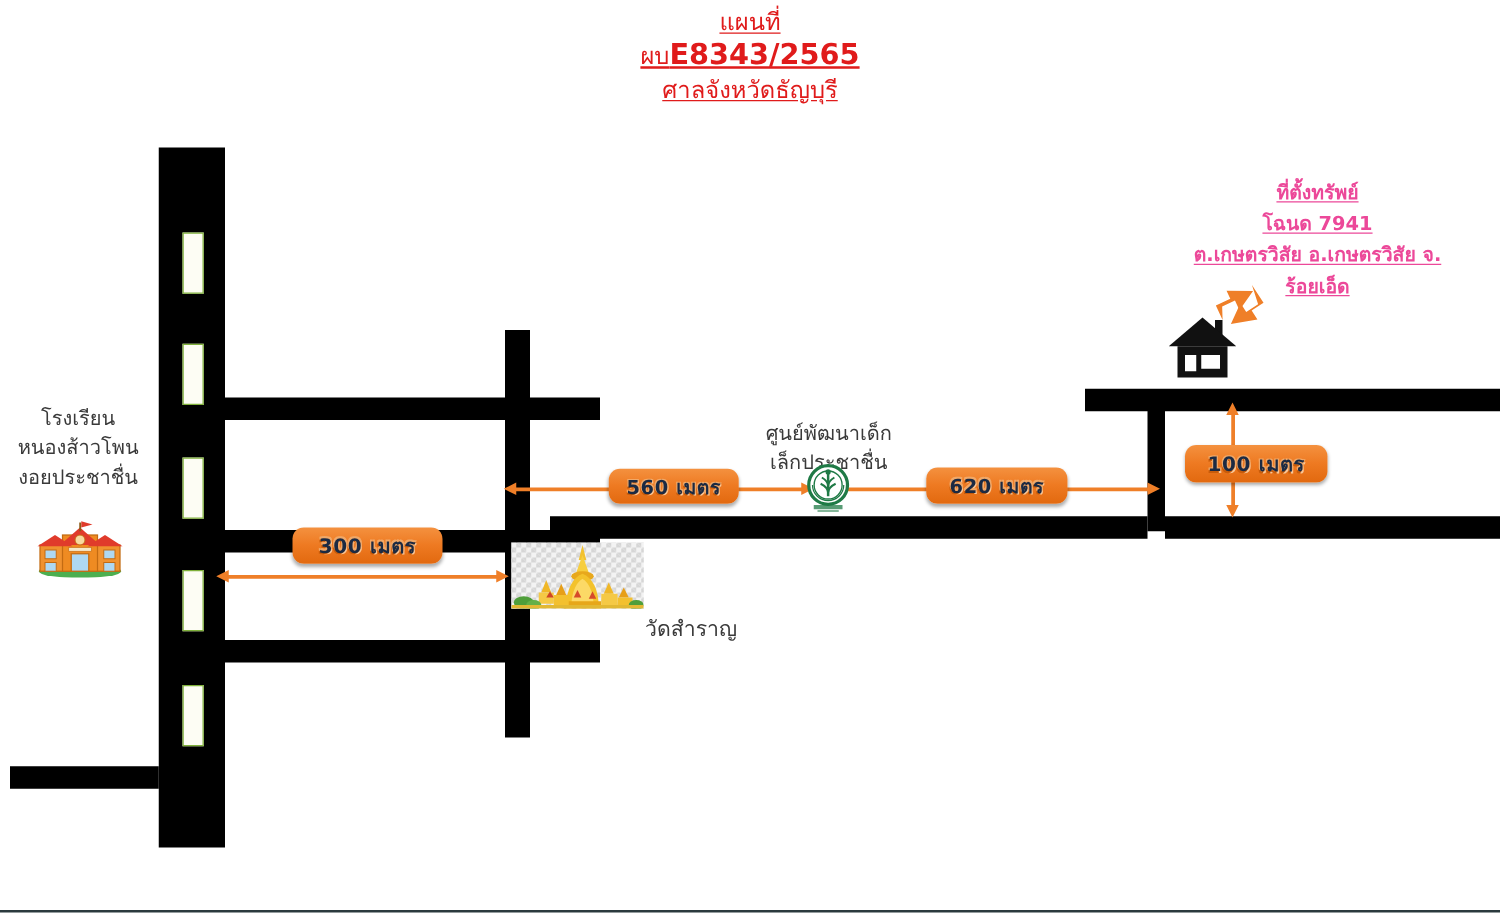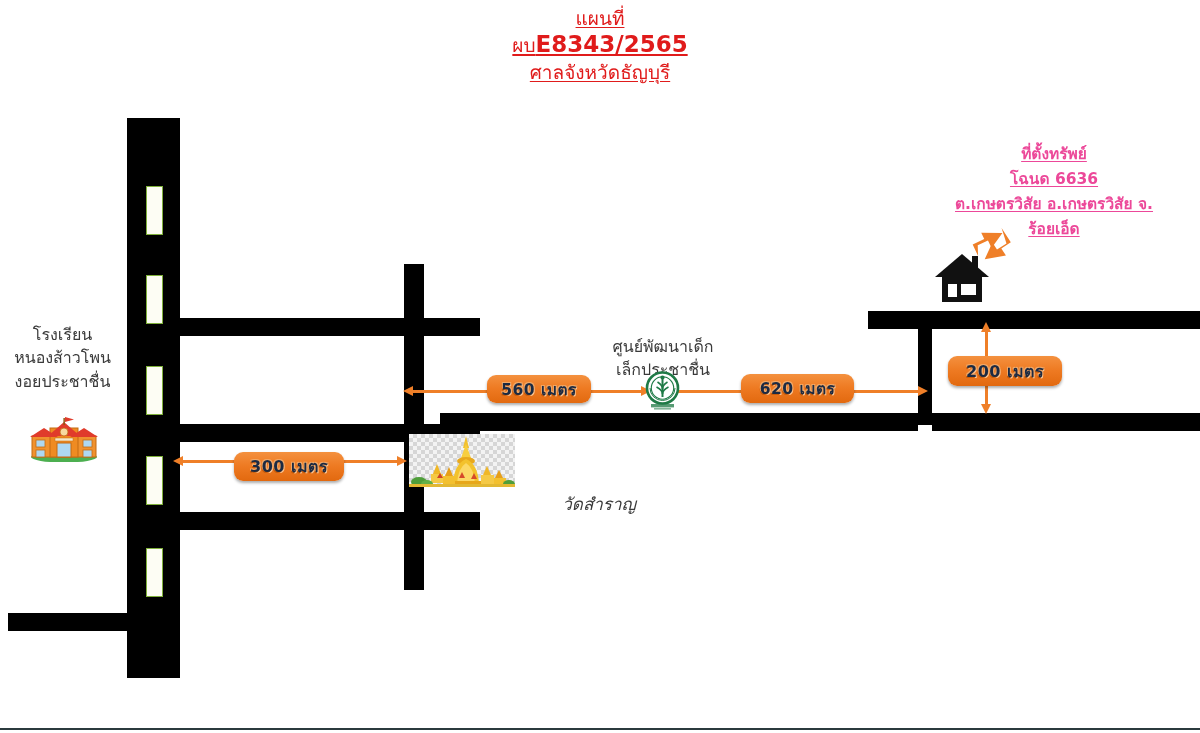--- a/index.html
+++ b/index.html
@@ -177,21 +177,21 @@
 
   <div class="road" style="left:440px; top:413px; width:478px; height:18px;"></div>
   <div class="road" style="left:932px; top:413px; width:268px; height:18px;"></div>
 
   <div class="road" style="left:8px; top:613px; width:119px; height:18px;"></div>
 
   <div class="arrow-h" style="left:182px; top:460px; width:216px;">
     <i class="ah-left"></i>
     <i class="ah-right"></i>
   </div>
-  <div class="pill" style="left:234px; top:452px; width:110px; height:29px; font-size:16px;">
+  <div class="pill" style="left:234px; top:422px; width:120px; height:29px; font-size:16px;">
     <span>300 เมตร</span>
   </div>
 
   <div class="arrow-h" style="left:412px; top:390px; width:230px;">
     <i class="ah-left"></i>
     <i class="ah-right"></i>
   </div>
   <div class="pill" style="left:487px; top:375px; width:104px; height:28px; font-size:15.5px;">
     <span>560 เมตร</span>
   </div>
@@ -202,21 +202,21 @@
   </div>
   <div class="pill" style="left:741px; top:374px; width:113px; height:29px; font-size:15.5px;">
     <span>620 เมตร</span>
   </div>
 
   <div class="arrow-v" style="left:985px; top:331px; height:74px;">
     <i class="av-up"></i>
     <i class="av-down"></i>
   </div>
   <div class="pill" style="left:948px; top:356px; width:114px; height:30px; font-size:16px;">
-    <span>200 เมตร</span>
+    <span>100 เมตร</span>
   </div>
 
   <div class="label" style="left:0px; top:300px; width:125px; font-size:16px;">
     <span>โรงเรียน
 หนองส้าวโพน
 งอยประชาชื่น</span>
   </div>
   <div class="icon" style="left:28px; top:410px; width:72px; height:52px;">
     <svg viewBox="0 0 72 52" width="72" height="52" aria-hidden="true">
       <ellipse cx="36" cy="47" rx="33" ry="5.5" fill="#4caf50"></ellipse>
@@ -279,27 +279,27 @@
       <polygon points="50,44 53,38 56,44" fill="#d64a2a"></polygon>
       <polygon points="62,45 65,39 68,45" fill="#d64a2a"></polygon>
       <polygon points="28,44 31,39 34,44" fill="#cf4525"></polygon>
 
       <ellipse cx="10" cy="48" rx="8" ry="5" fill="#4f9e3a"></ellipse>
       <ellipse cx="18" cy="50" rx="6" ry="4" fill="#63b047"></ellipse>
       <ellipse cx="100" cy="50" rx="6" ry="4" fill="#4f9e3a"></ellipse>
       <rect x="0" y="50" width="106" height="3" fill="#e2b833"></rect>
     </svg>
   </div>
-  <div class="label" style="left:516px; top:467px; width:120px; text-align:right; font-size:17px;font-style:italic;">
+  <div class="label" style="left:516px; top:467px; width:120px; text-align:left; font-size:17px;">
     <span>วัดสำราญ</span>
   </div>
 
   <div class="prop-block">
     <div><span>ที่ตั้งทรัพย์</span></div>
-    <div><span class="ln2">โฉนด 6636</span></div>
+    <div><span class="ln2">โฉนด 7941</span></div>
     <div><span>ต.เกษตรวิสัย อ.เกษตรวิสัย จ.</span></div>
     <div><span>ร้อยเอ็ด</span></div>
   </div>
 
   <div class="icon" style="left:968px; top:224px; width:44px; height:46px;">
     <svg viewBox="0 0 44 46" width="44" height="46" aria-hidden="true">
       <path d="M30,2 L42,14 L34,22 L40,28 L20,36 L24,18 L30,24 L38,16 Z" transform="rotate(12 22 20)" fill="#ef7f28"></path>
       <path d="M33,4 L42,13 L33,22 L38,27 L18,34 L23,16 L29,22 L37,14 Z" transform="rotate(200 24 20)" fill="#ef7f28"></path>
     </svg>
   </div>

